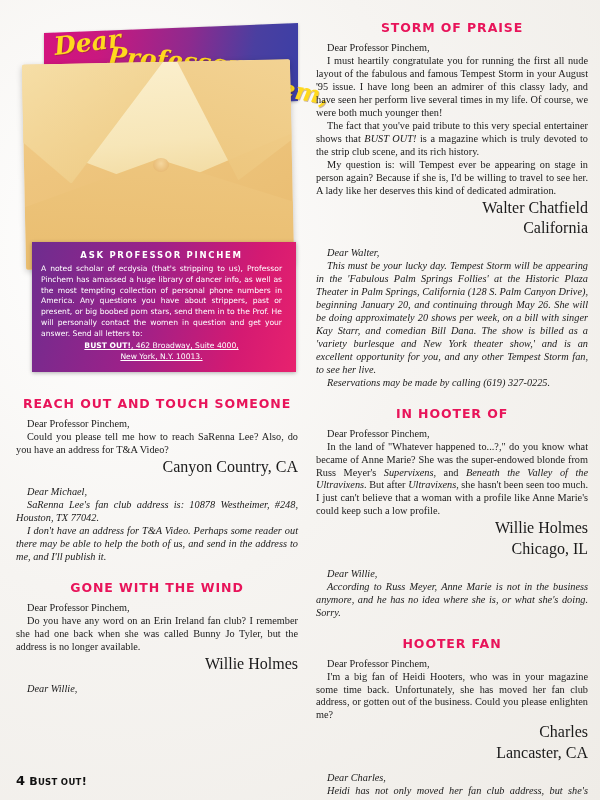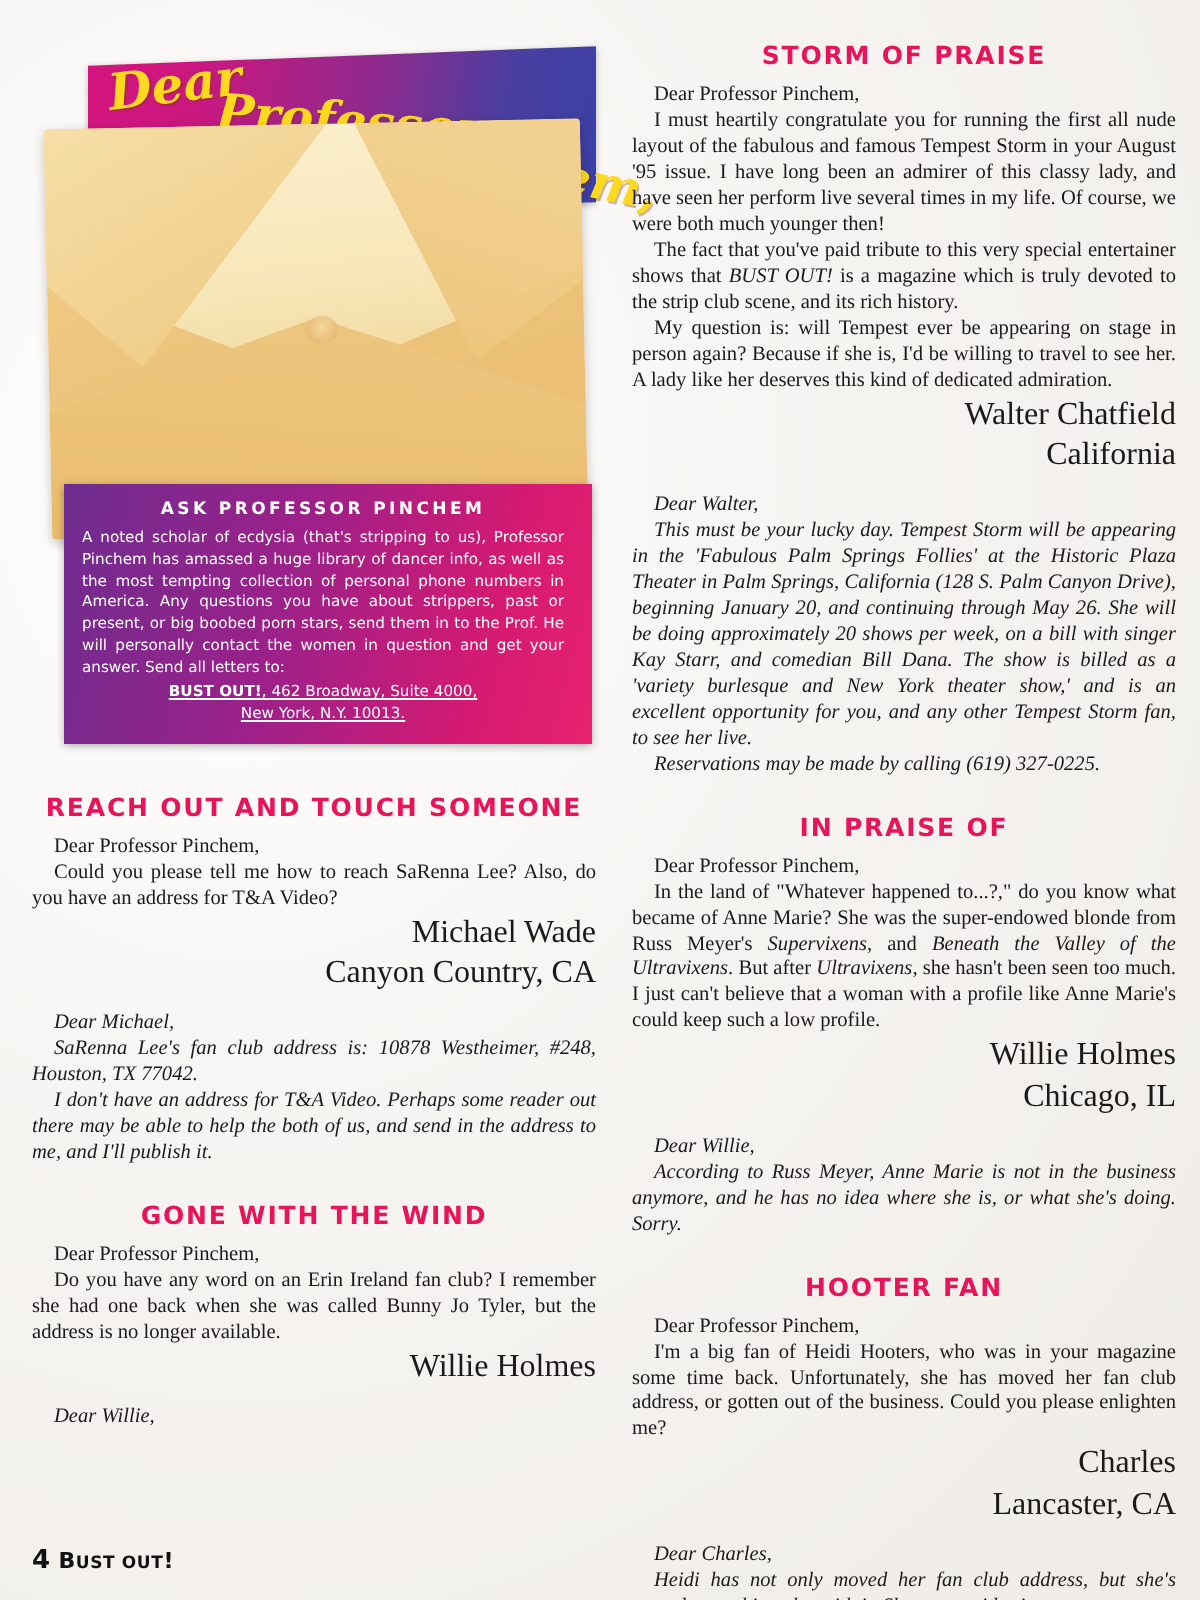--- a/index.html
+++ b/index.html
@@ -252,21 +252,20 @@
         <div class="infobox-addr">
           <b>BUST OUT!</b><span>, 462 Broadway, Suite 4000,</span><br>
           <span>New York, N.Y. 10013.</span>
         </div>
       </div>
     </div>
 
     <h2 class="sec">REACH OUT AND TOUCH SOMEONE</h2>
     <p class="salut">Dear Professor Pinchem,</p>
     <p class="letter">Could you please tell me how to reach SaRenna Lee? Also, do you have an address for T&amp;A Video?</p>
-    <p class="sign">Michael Wade</p>
     <p class="sign">Canyon Country, CA</p>
     <div class="gap"></div>
     <p class="salut it">Dear Michael,</p>
     <p class="reply">SaRenna Lee's fan club address is: 10878 Westheimer, #248, Houston, TX 77042.</p>
     <p class="reply">I don't have an address for T&amp;A Video. Perhaps some reader out there may be able to help the both of us, and send in the address to me, and I'll publish it.</p>
 
     <h2 class="sec">GONE WITH THE WIND</h2>
     <p class="salut">Dear Professor Pinchem,</p>
     <p class="letter">Do you have any word on an Erin Ireland fan club? I remember she had one back when she was called Bunny Jo Tyler, but the address is no longer available.</p>
     <p class="sign">Willie Holmes</p>
@@ -281,21 +280,21 @@
     <p class="letter">I must heartily congratulate you for running the first all nude layout of the fabulous and famous Tempest Storm in your August '95 issue. I have long been an admirer of this classy lady, and have seen her perform live several times in my life. Of course, we were both much younger then!</p>
     <p class="letter"><span>The fact that you've paid tribute to this very special entertainer shows that </span><i class="t">BUST OUT!</i><span> is a magazine which is truly devoted to the strip club scene, and its rich history.</span></p>
     <p class="letter">My question is: will Tempest ever be appearing on stage in person again? Because if she is, I'd be willing to travel to see her. A lady like her deserves this kind of dedicated admiration.</p>
     <p class="sign">Walter Chatfield</p>
     <p class="sign">California</p>
     <div class="gap"></div>
     <p class="salut it">Dear Walter,</p>
     <p class="reply">This must be your lucky day. Tempest Storm will be appearing in the 'Fabulous Palm Springs Follies' at the Historic Plaza Theater in Palm Springs, California (128 S. Palm Canyon Drive), beginning January 20, and continuing through May 26. She will be doing approximately 20 shows per week, on a bill with singer Kay Starr, and comedian Bill Dana. The show is billed as a 'variety burlesque and New York theater show,' and is an excellent opportunity for you, and any other Tempest Storm fan, to see her live.</p>
     <p class="reply">Reservations may be made by calling (619) 327-0225.</p>
 
-    <h2 class="sec">IN PRAISE OF</h2>
+    <h2 class="sec">IN HOOTER OF</h2>
     <p class="salut">Dear Professor Pinchem,</p>
     <p class="letter"><span>In the land of "Whatever happened to...?," do you know what became of Anne Marie? She was the super-endowed blonde from Russ Meyer's </span><i class="t">Supervixens</i><span>, and </span><i class="t">Beneath the Valley of the Ultravixens</i><span>. But after </span><i class="t">Ultravixens</i><span>, she hasn't been seen too much. I just can't believe that a woman with a profile like Anne Marie's could keep such a low  profile.</span></p>
     <p class="sign">Willie Holmes</p>
     <p class="sign">Chicago, IL</p>
     <div class="gap"></div>
     <p class="salut it">Dear Willie,</p>
     <p class="reply">According to Russ Meyer, Anne Marie is not in the business anymore, and he has no idea where she is, or what she's doing. Sorry.</p>
 
     <h2 class="sec">HOOTER FAN</h2>
     <p class="salut">Dear Professor Pinchem,</p>

